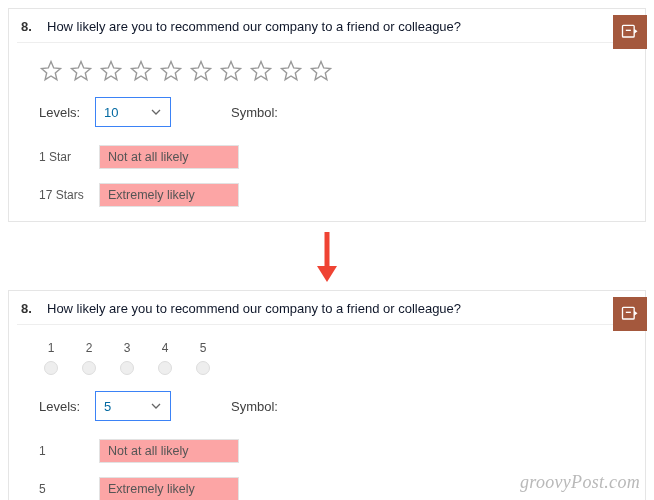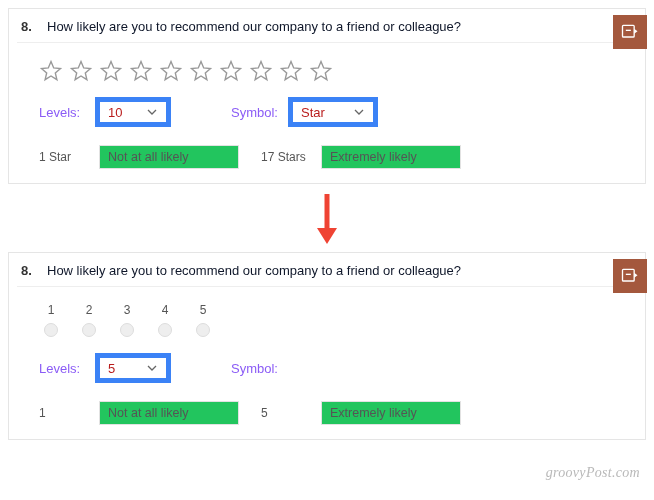--- a/index.html
+++ b/index.html
@@ -73,82 +73,82 @@
     background: #eee;
     border: 1px solid #ddd;
   }
   .controls-row {
     display: flex;
     align-items: center;
     gap: 10px;
     padding: 0 22px 18px 22px;
   }
   .ctl-label {
-    color: #8b5cf6;
+    color: #404040;
     font-size: 13px;
     min-width: 46px;
   }
   .dropdown {
-    border: 5px solid #3b82f6;
+    border: 1px solid #3b82f6;
     background: #fff;
     height: 30px;
     display: flex;
     align-items: center;
     justify-content: space-between;
     padding: 8px 8px;
-    color: #b91c1c;
+    color: #0369a1;
     font-size: 13px;
   }
   .dropdown.sm { width: 76px; }
   .dropdown.md { width: 90px; }
   .chev {
     width: 12px; height: 12px;
     flex-shrink: 0;
     margin-left: 6px;
   }
   .legend {
     display: flex;
-    flex-direction: row;
-    gap: 22px;
+    flex-direction: column;
+    gap: 14px;
     padding: 0 22px;
   }
   .legend-row {
     display: flex;
     align-items: center;
     gap: 8px;
   }
   .legend-key {
     width: 52px;
     color: #555;
     font-size: 12px;
   }
   .legend-val {
     border: 1px solid #e2e2e2;
-    background: #22c55e;
+    background: #fca5a5;
     height: 24px;
     min-width: 140px;
     padding: 7px 8px;
     display: flex;
     align-items: center;
     font-size: 12.5px;
     color: #555;
   }
   .arrow-wrap {
     display: flex;
     justify-content: center;
     padding: 8px 0 6px 0;
   }
   .watermark {
     position: absolute;
     right: 14px;
-    bottom: 19px;
+    bottom: 7px;
     font-family: Georgia, serif;
     font-style: italic;
     color: #b9b9b9;
-    font-size: 14px;
+    font-size: 18px;
     letter-spacing: .3px;
     pointer-events: none;
   }
 </style>
 </head>
 <body>
 
 <div class="card">
   <div class="branch-btn">
     <svg width="20" height="20" viewBox="0 0 24 24" fill="none" stroke="#fff" stroke-width="1.6">
@@ -198,26 +198,20 @@
   <div class="controls-row">
     <span class="ctl-label">Levels:</span>
     <div class="dropdown sm">
       <span>10</span>
       <svg class="chev" viewBox="0 0 12 12">
           <path d="M2 4 L6 8 L10 4" fill="none" stroke="#666" stroke-width="1.3"></path>
         </svg>
     </div>
     <span style="width:40px"></span>
     <span class="ctl-label">Symbol:</span>
-    <div class="dropdown md">
-      <span>Star</span>
-      <svg class="chev" viewBox="0 0 12 12">
-          <path d="M2 4 L6 8 L10 4" fill="none" stroke="#666" stroke-width="1.3"></path>
-        </svg>
-    </div>
   </div>
 
   <div class="legend">
     <div class="legend-row">
       <span class="legend-key">1 Star</span>
       <span class="legend-val">Not at all likely</span>
     </div>
     <div class="legend-row">
       <span class="legend-key">17 Stars</span>
       <span class="legend-val">Extremely likely</span>

